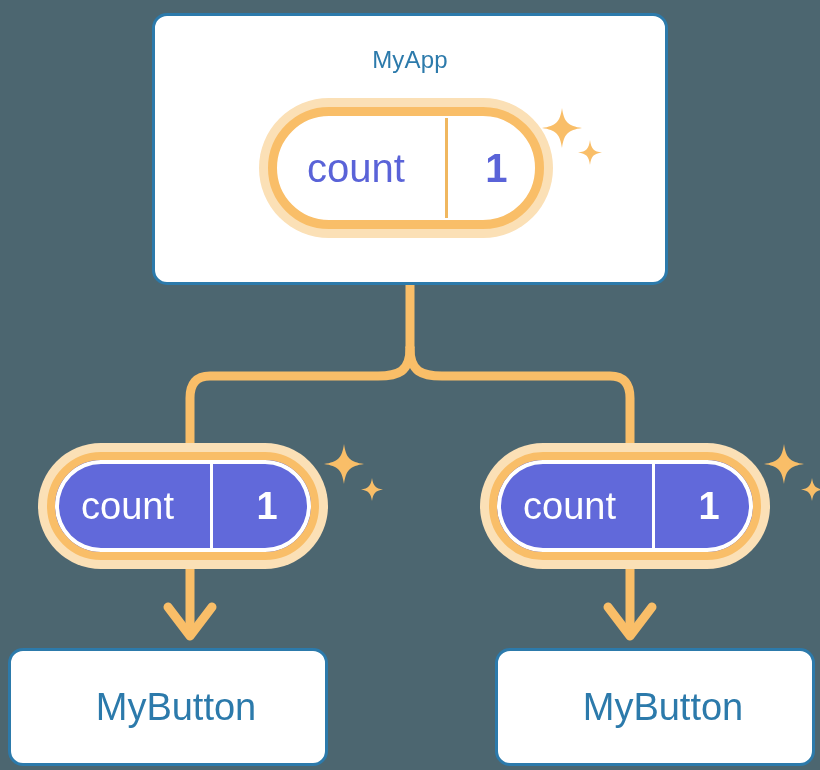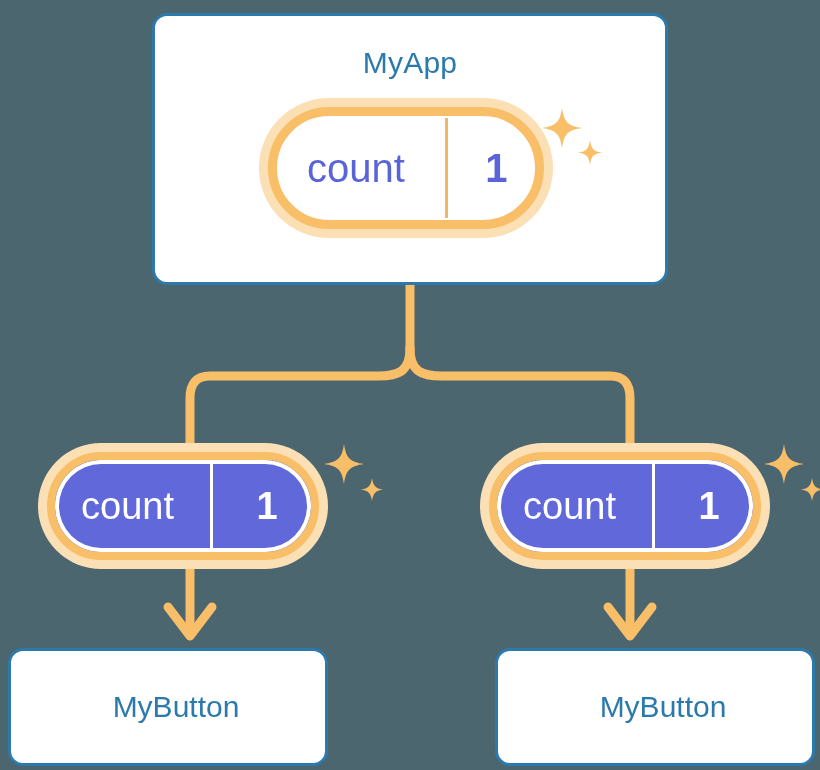--- a/index.html
+++ b/index.html
@@ -40,21 +40,21 @@
     top: 13px;
     width: 516px;
     height: 272px;
   }
   #app-title {
     position: absolute;
     left: 0; right: 0;
     top: 30px;
     text-align: center;
     color: #2C7AAB;
-    font-size: 30px;
+    font-size: 24px;
     font-weight: 400;
     letter-spacing: 0.2px;
   }
 
   
   .btn-card {
     height: 118px;
   }
   #btn-card-left {
     left: 8px;
@@ -66,21 +66,21 @@
     top: 648px;
     width: 320px;
   }
   .btn-label {
     position: absolute;
     left: 16px; right: 0;
     top: 50%;
     transform: translateY(-50%);
     text-align: center;
     color: #2C7AAB;
-    font-size: 30px;
+    font-size: 38px;
     font-weight: 400;
   }
 
   
   .pill-wrap {
     position: absolute;
     z-index: 4;
   }
   .pill {
     position: relative;

